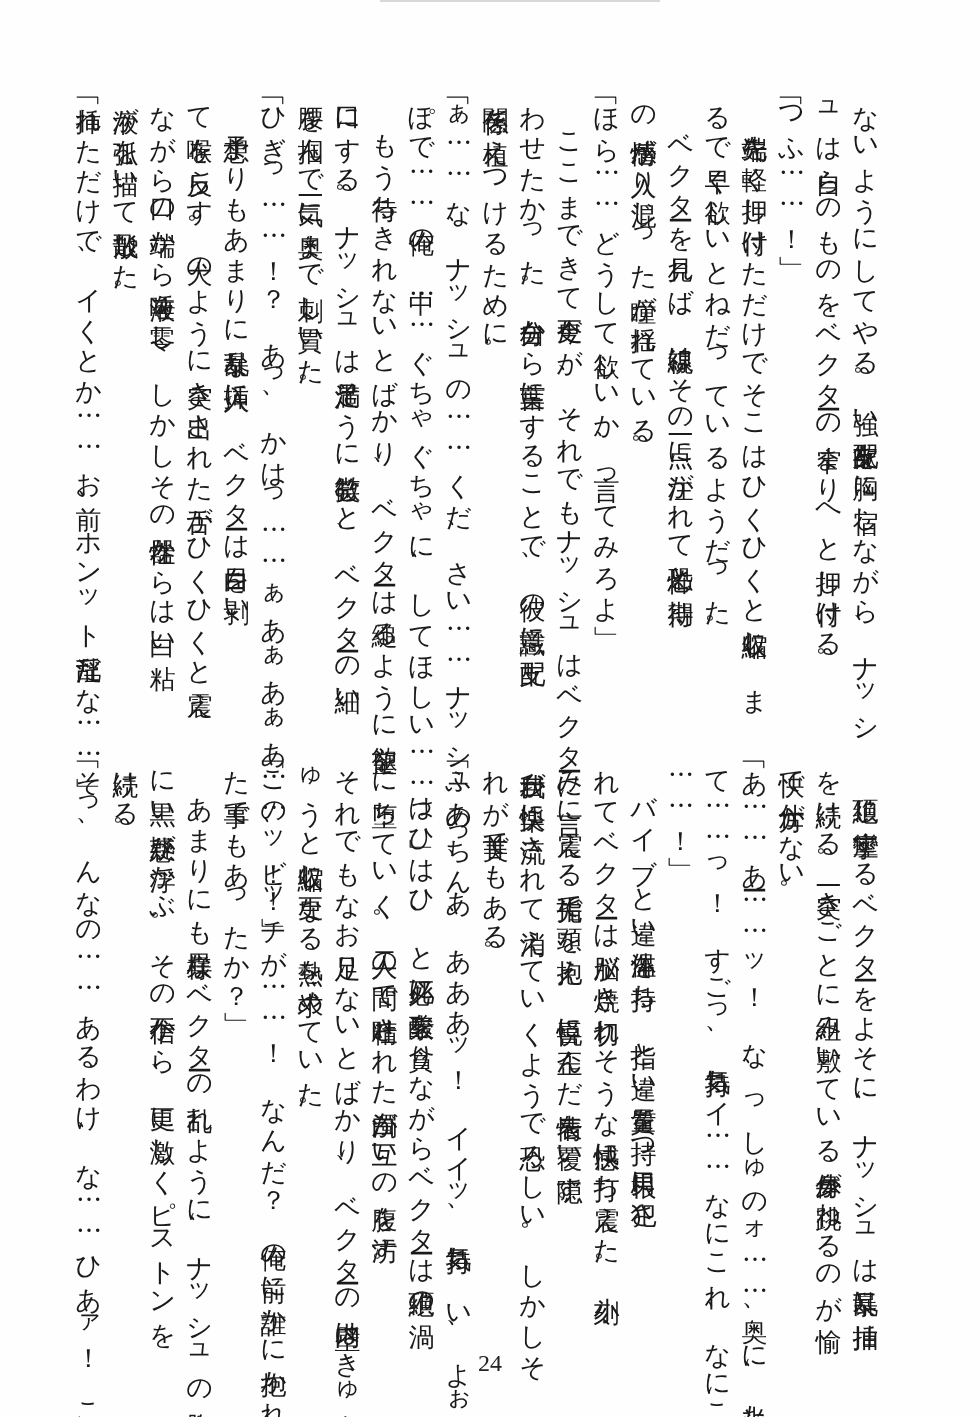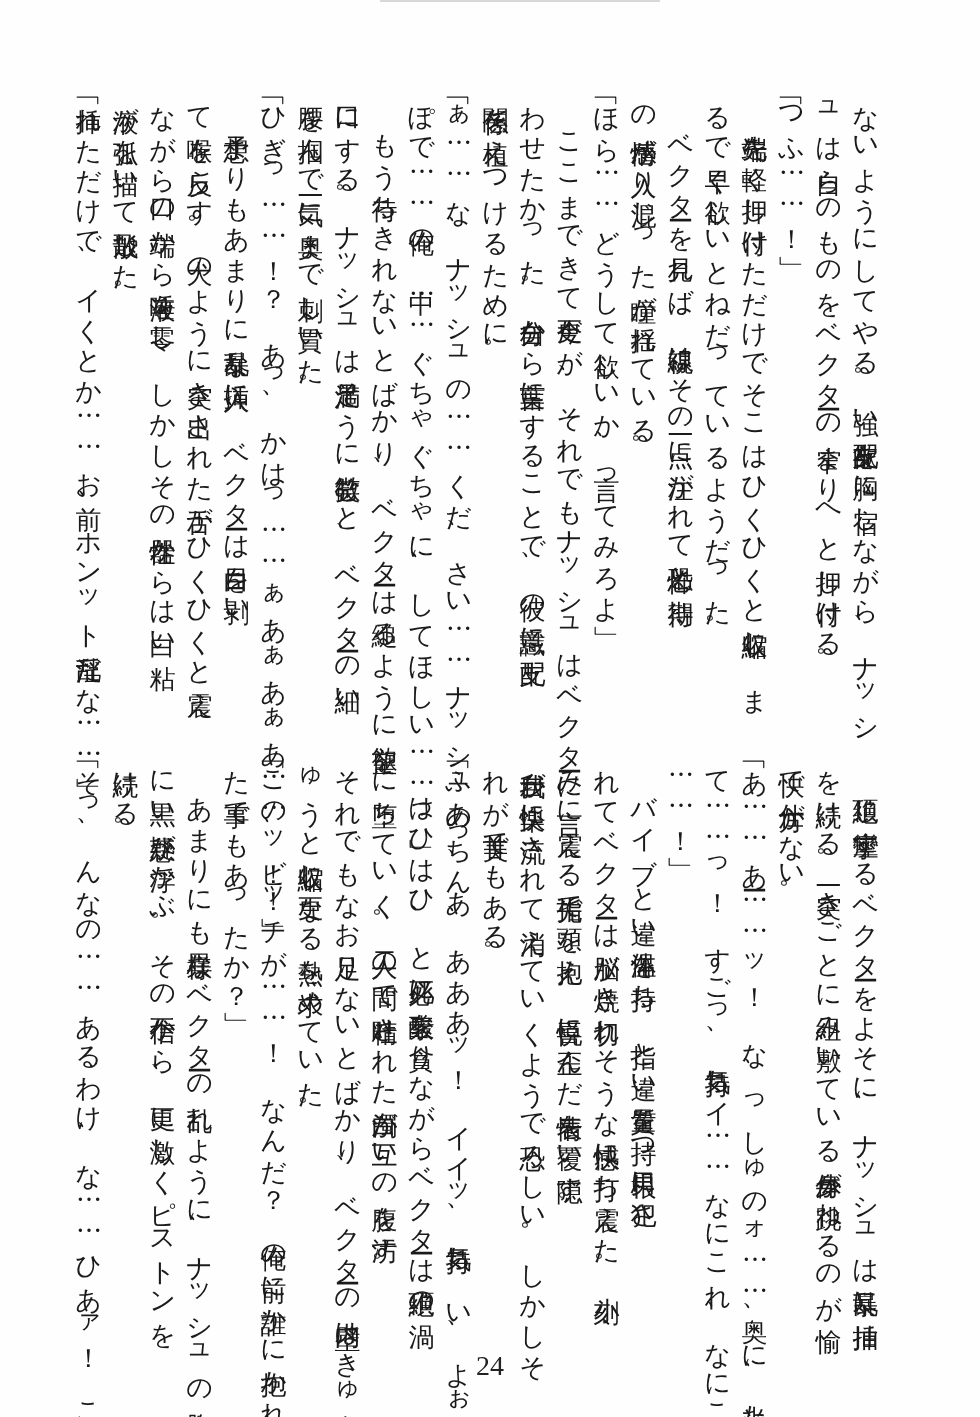--- a/index.html
+++ b/index.html
@@ -5,21 +5,21 @@
   html, body { margin: 0; padding: 0; background: #ffffff; }
   body { width: 980px; height: 1417px; position: relative; overflow: hidden;
          font-family: "DejaVu Serif", "Liberation Serif", serif; color: #1a1a1a; }
   .page { position: absolute; left: 0; top: 0; width: 980px; height: 1417px; background: #fefefe; }
   .block { position: absolute; writing-mode: vertical-rl; text-orientation: upright;
            font-size: 26px; line-height: 37px; letter-spacing: 1px; }
   .block.top { right: 96px; top: 88px; height: 600px; width: 800px; }
   .block.bottom { right: 96px; top: 752px; height: 600px; width: 800px; }
   .col { display: block; white-space: nowrap; }
   .page-number { position: absolute; left: 0; width: 980px; top: 1350px; text-align: center;
-                 font-size: 28px; font-family: "Liberation Serif", serif; color: #222; }
+                 font-size: 24px; font-family: "Liberation Serif", serif; color: #222; }
   .scan-edge { position: absolute; left: 380px; top: 0; width: 280px; height: 2px; background: #d8d8d8; }
 </style>
 </head>
 <body>
 
 <div class="page">
   <div class="scan-edge"></div>
 
   <div class="block top">
     <span class="col">ないようにしてやる。強い支配欲を胸に宿しながら、ナッシ</span>

